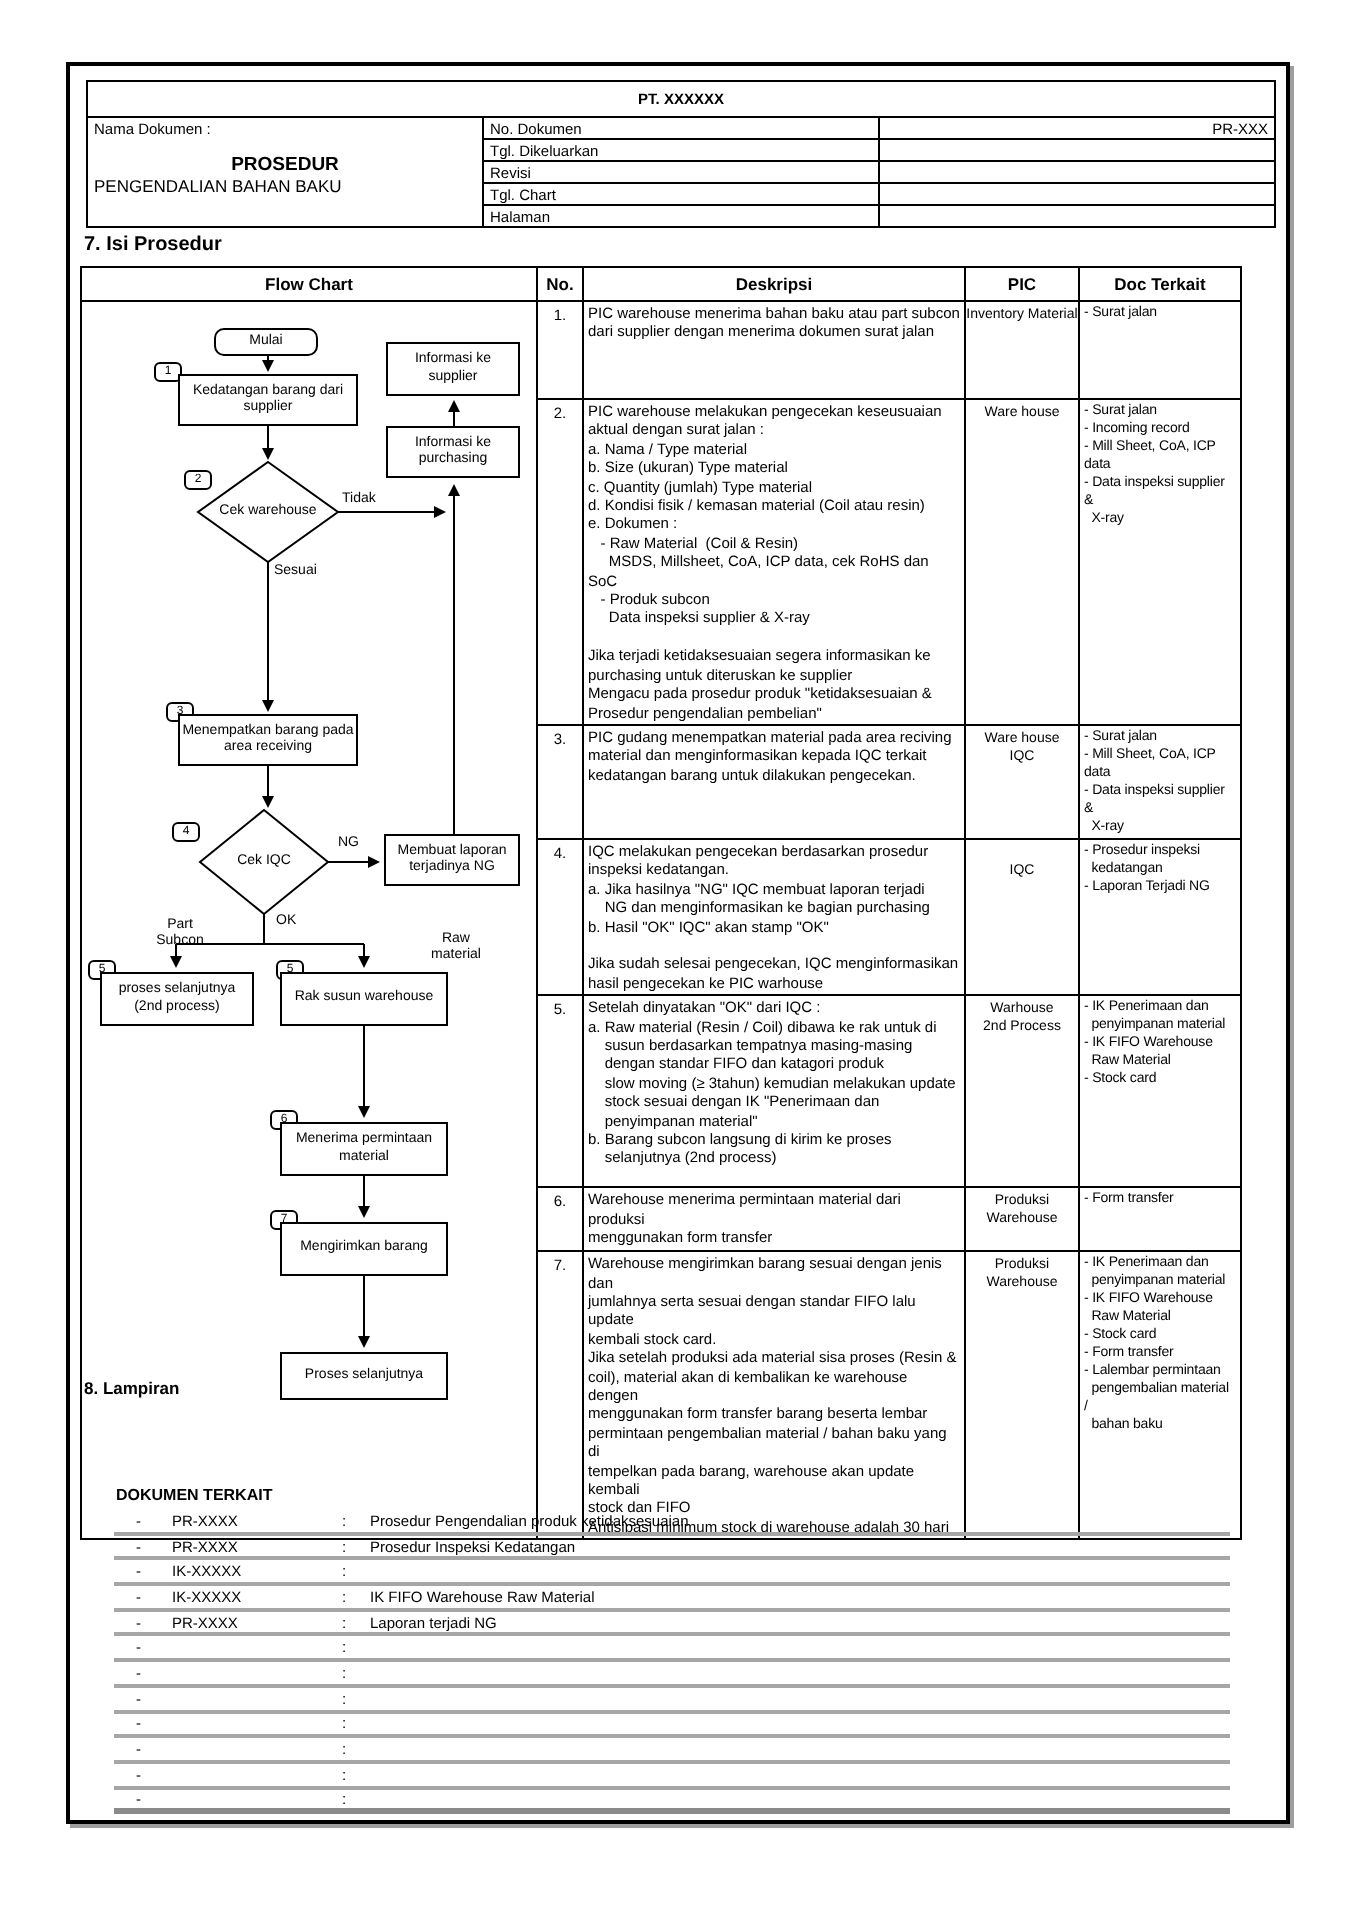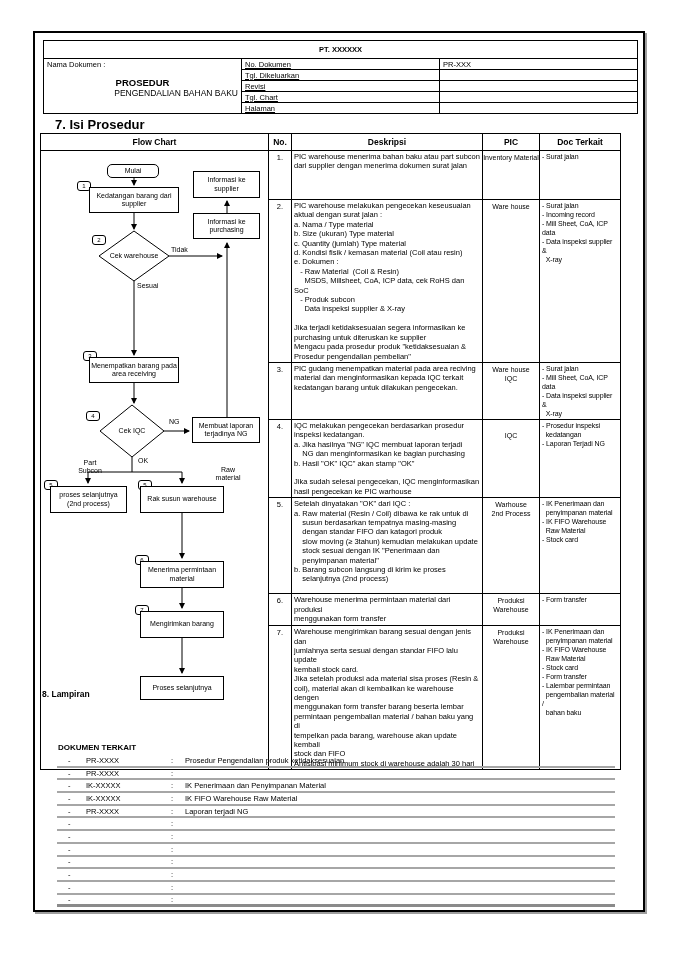--- a/index.html
+++ b/index.html
@@ -8,25 +8,25 @@
 
   
   table { border-collapse:collapse; }
   .hdr { position:absolute; left:8px; top:7px; width:595px; table-layout:fixed; }
   .hdr td { border:1px solid #000; font-size:7.5px; padding:0 3px; vertical-align:middle; overflow:hidden;margin-left:48px; }
   .hdr-title { height:18px; text-align:center; font-weight:bold; font-size:10px; }
   .hdr tr.frow { height:11px; }
   .hdr-left { width:250px; vertical-align:top !important; }
   .nama { font-size:7.5px; padding-top:1px; }
   .ptitle { text-align:center; font-weight:bold; font-size:9.5px; margin-top:8px; }
-  .psub { text-align:right; font-size:8.5px; }
-  .hdr-lbl { width:187px;text-decoration:underline; }
-  .hdr-val { width:158px; text-align:left; }
-
-  .sec-title { position:absolute; left:7px; top:84px; font-size:13px; font-weight:bold;margin-left:13px; }
+  .psub { text-align:left; font-size:8.5px; }
+  .hdr-lbl { width:187px; }
+  .hdr-val { width:158px; text-align:right; }
+
+  .sec-title { position:absolute; left:7px; top:84px; font-size:10px; font-weight:bold; }
 
   
   .proc { position:absolute; left:5px; top:100px; width:581px; table-layout:fixed; }
   .proc th, .proc td { border:1px solid #000; vertical-align:top; overflow:hidden; }
   .proc th { height:17px; font-size:8.5px; font-weight:bold; text-align:center; vertical-align:middle;margin-left:28px; }
   .c-flow{width:228px;} .c-no{width:23px;} .c-desc{width:191px;} .c-pic{width:57px;} .c-doc{width:81px;}
   tr.r1{height:49px;} tr.r2{height:151px;} tr.r3{height:44px;} tr.r4{height:77px;}
   tr.r5{height:96px;} tr.r6{height:32px;} tr.r7{height:113px;}
   .no-cell { text-align:center; font-size:7.5px; padding-top:2px; }
   .desc-cell { font-size:7.5px; line-height:9.4px; padding:1px 2px; }
@@ -286,26 +286,26 @@
     <div class="lamp-row">
         <span>-</span>
         <span>PR-XXXX</span>
         <span>:</span>
         <span>Prosedur Pengendalian produk ketidaksesuaian</span>
       </div>
     <div class="lamp-row">
         <span>-</span>
         <span>PR-XXXX</span>
         <span>:</span>
+        <span>Prosedur Inspeksi Kedatangan</span>
       </div>
     <div class="lamp-row">
         <span>-</span>
         <span>IK-XXXXX</span>
         <span>:</span>
-        <span>IK Penerimaan dan Penyimpanan Material</span>
       </div>
     <div class="lamp-row">
         <span>-</span>
         <span>IK-XXXXX</span>
         <span>:</span>
         <span>IK FIFO Warehouse Raw Material</span>
       </div>
     <div class="lamp-row">
         <span>-</span>
         <span>PR-XXXX</span>

